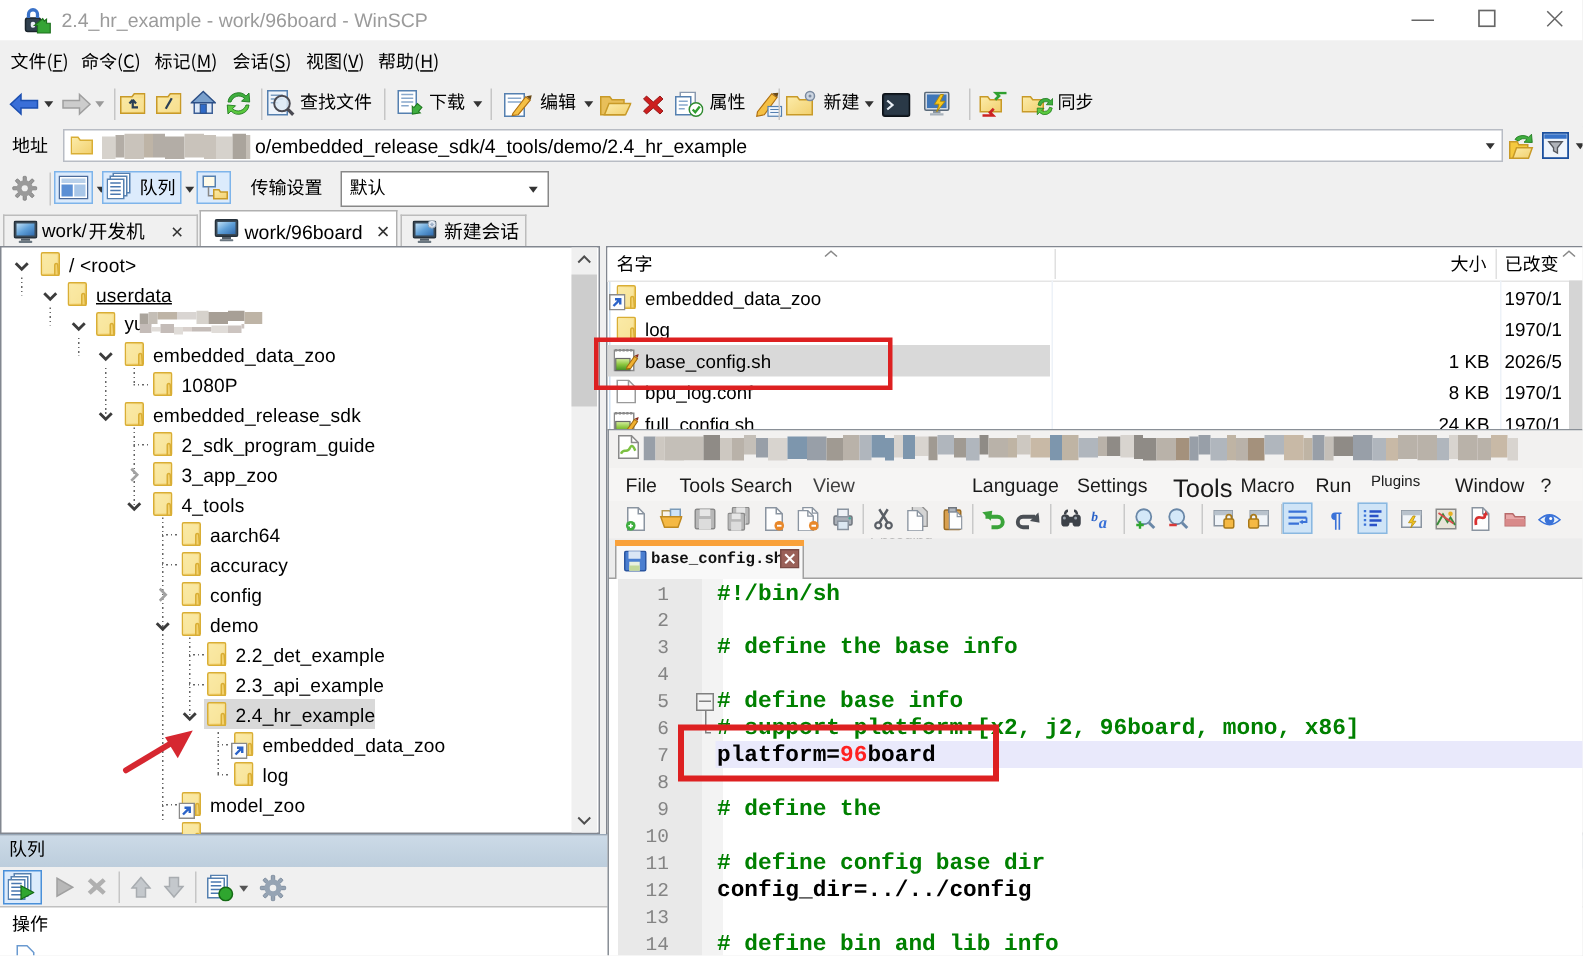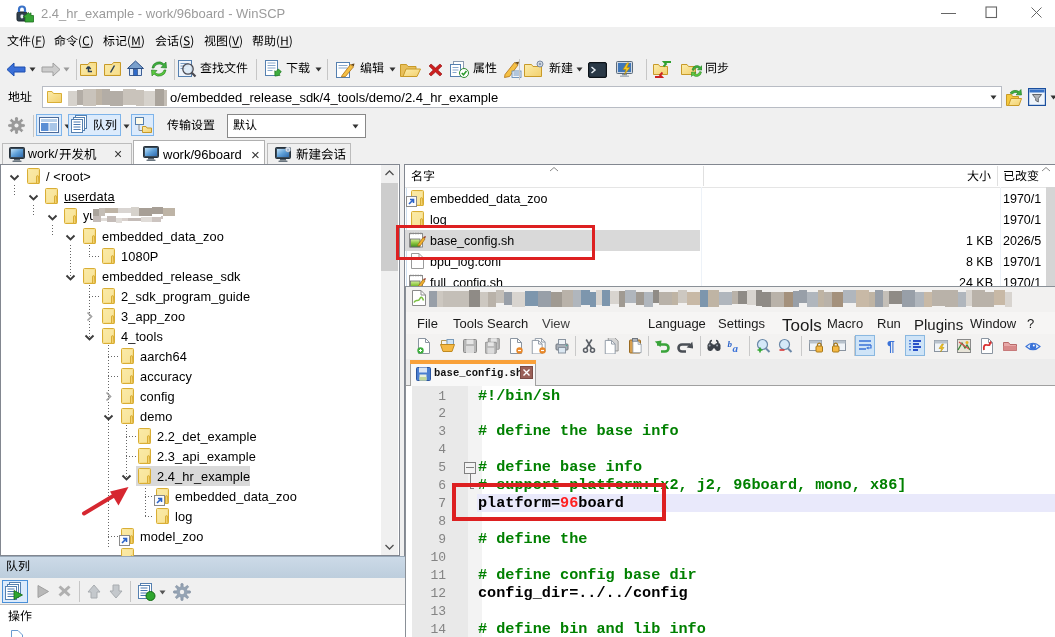--- a/index.html
+++ b/index.html
@@ -1168,21 +1168,21 @@
     <div style="position:absolute;left:12px;top:30px;font-size:13px;color:#1a1a1a;">File</div>
     <div style="position:absolute;left:48px;top:30px;font-size:13px;color:#1a1a1a;">Tools</div>
     <div style="position:absolute;left:82px;top:30px;font-size:13px;color:#1a1a1a;">Search</div>
     <div style="position:absolute;left:137px;top:30px;font-size:13px;color:#404040;">View</div>
     <div style="position:absolute;left:175px;top:30px;font-size:10px;color:#1a1a1a;margin-top:40px;">Encoding</div>
     <div style="position:absolute;left:243px;top:30px;font-size:13px;color:#1a1a1a;">Language</div>
     <div style="position:absolute;left:313px;top:30px;font-size:13px;color:#1a1a1a;">Settings</div>
     <div style="position:absolute;left:377px;top:30px;font-size:17px;color:#1a1a1a;">Tools</div>
     <div style="position:absolute;left:422px;top:30px;font-size:13px;color:#1a1a1a;">Macro</div>
     <div style="position:absolute;left:472px;top:30px;font-size:13px;color:#1a1a1a;">Run</div>
-    <div style="position:absolute;left:509px;top:30px;font-size:15px;color:#1a1a1a;">Plugins</div>
+    <div style="position:absolute;left:509px;top:30px;font-size:10px;color:#1a1a1a;">Plugins</div>
     <div style="position:absolute;left:565px;top:30px;font-size:13px;color:#1a1a1a;">Window</div>
     <div style="position:absolute;left:622px;top:30px;font-size:13px;color:#1a1a1a;">?</div>
     <div style="position:absolute;left:1px;top:48px;width:649px;height:25px;background:#f3f2f1;"></div>
     <div style="position:absolute;left:11px;top:52px;width:16px;height:16px;">
       <svg width="16" height="16" viewBox="0 0 16 16" style="display:block">
         <path d="M2.5 0.5 H9.5 L13.5 4.5 V15.5 H2.5 Z" fill="#fefefe" stroke="#8a94a0"></path>
         <path d="M9.5 0.5 V4.5 H13.5" fill="none" stroke="#8a94a0"></path>
         <circle cx="4.5" cy="12.5" r="3.2" fill="#3fae3f"></circle>
         <path d="M3 12.5 h3 M4.5 11 v3" stroke="#fff" stroke-width="1"></path>
       </svg>

